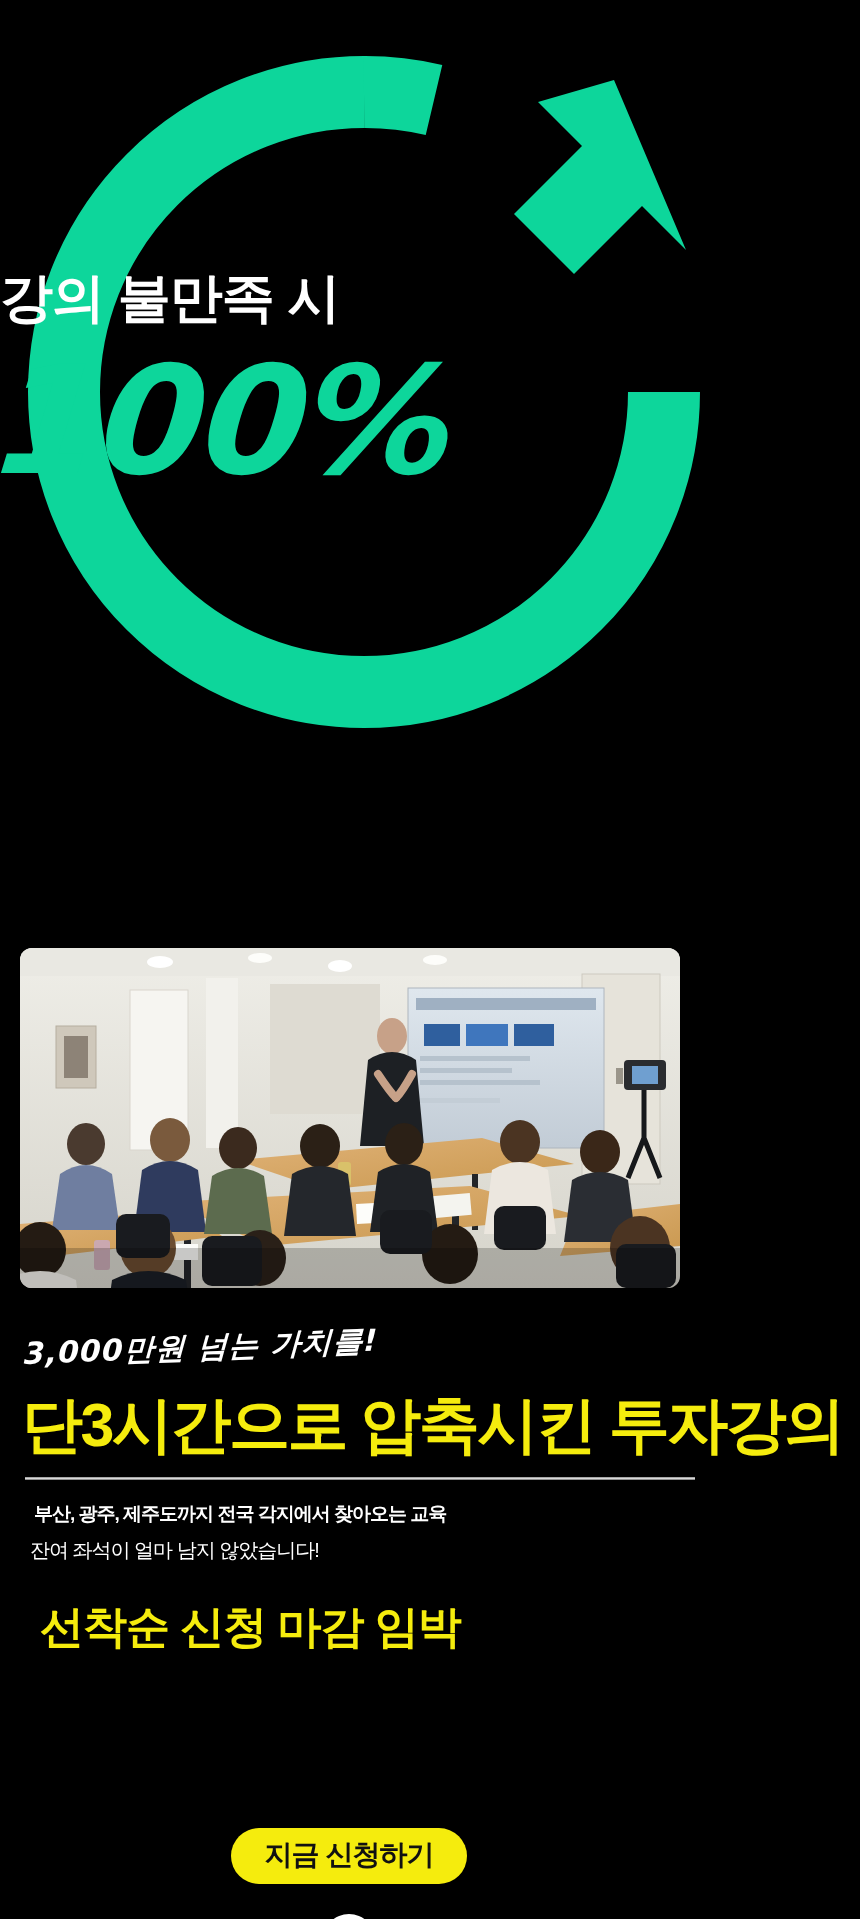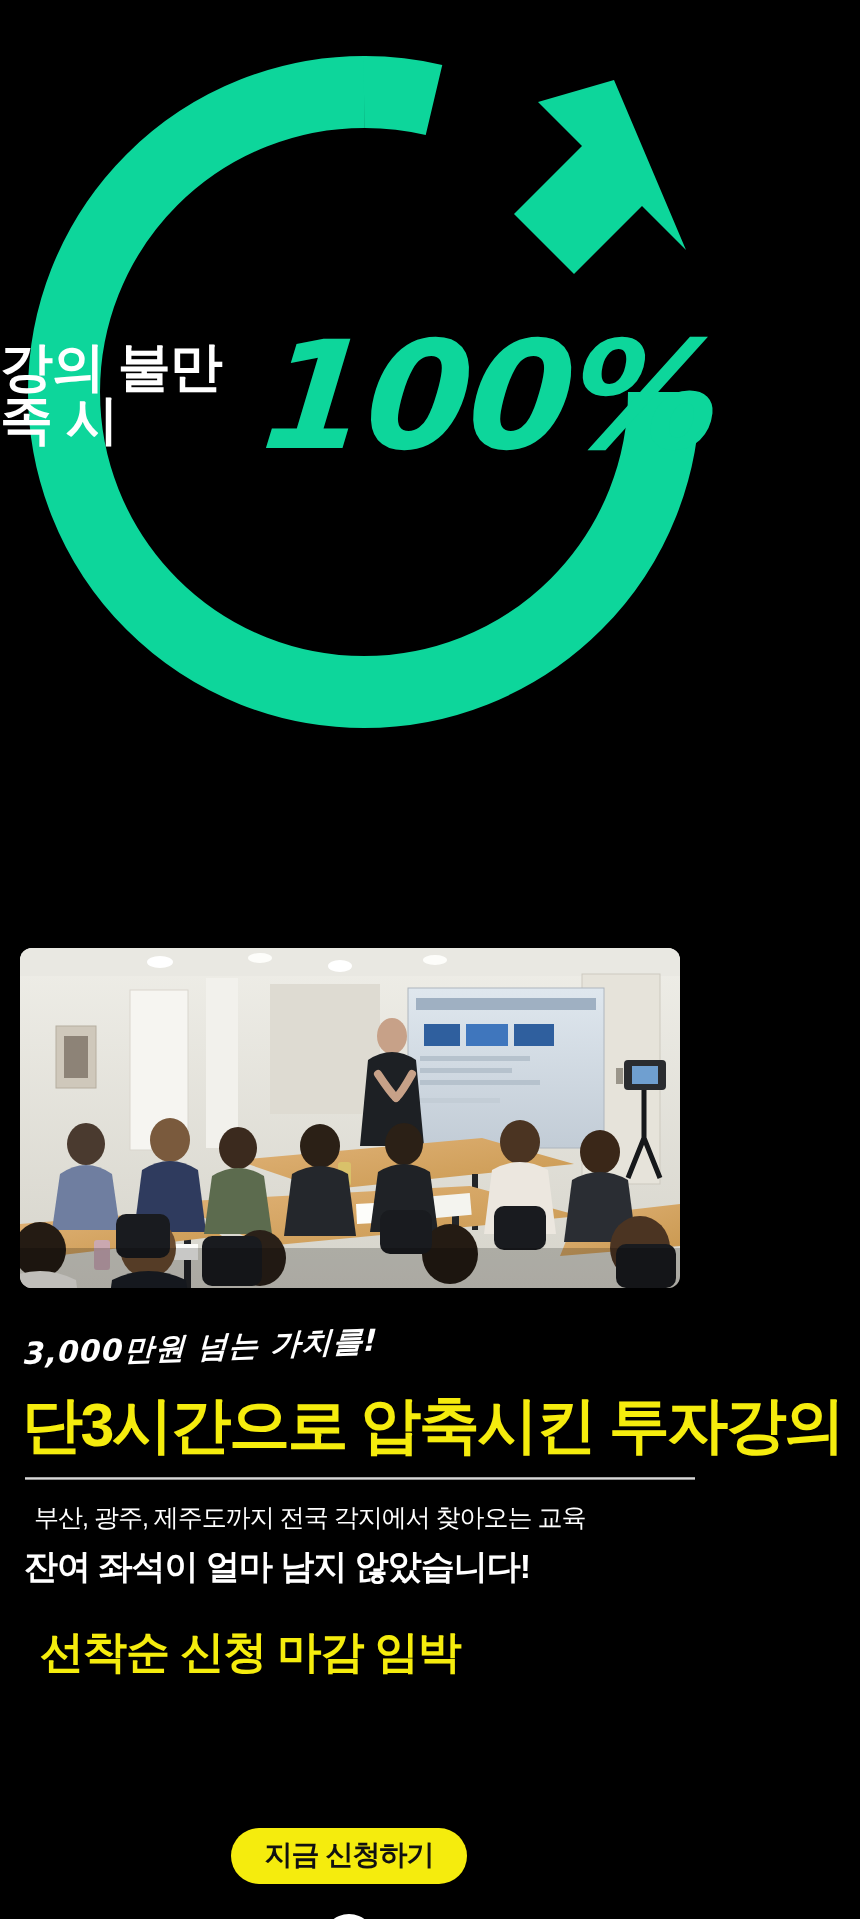--- a/index.html
+++ b/index.html
@@ -41,22 +41,21 @@
   }
   .hero-ring svg { display: block; width: 100%; height: 100%; }
 
   .hero-text {
     position: absolute;
     left: 0;
     top: 0;
     width: 720px;
     height: 790px;
     display: flex;
-    flex-direction: row;
-    align-items: center;
+    flex-direction: column;
     justify-content: center;
     pointer-events: none;
   }
 
   .hero-line1 {
     color: #ffffff;
     font-size: 53px;
     font-weight: bold;
     letter-spacing: -1px;
     line-height: 1;
@@ -128,33 +127,33 @@
   }
 
   .divider {
     margin: 20px 25px 0 25px;
     height: 3px;
     background: linear-gradient(to bottom, #8f8f8f 0%, #d8d8d8 50%, #6d6d6d 100%);
   }
 
   .sub1 {
     color: #ffffff;
-    font-size: 25px;
-    font-weight: normal;
+    font-size: 19px;
+    font-weight: bold;
     letter-spacing: -1px;
     margin: 22px 0 12px 34px;
     line-height: 1.25;
   }
 
   .sub2 {
     color: #ffffff;
-    font-size: 34px;
-    font-weight: bold;
-    letter-spacing: -1px;
-    margin: 12px 0 0 24px;
+    font-size: 20px;
+    font-weight: normal;
+    letter-spacing: -1px;
+    margin: 12px 0 0 30px;
     line-height: 1.25;
   }
 
   .urgent {
     color: #f5ec0d;
     font-size: 44px;
     font-weight: bold;
     letter-spacing: -1px;
     margin: 38px 0 16px 40px;
     line-height: 1.2;

